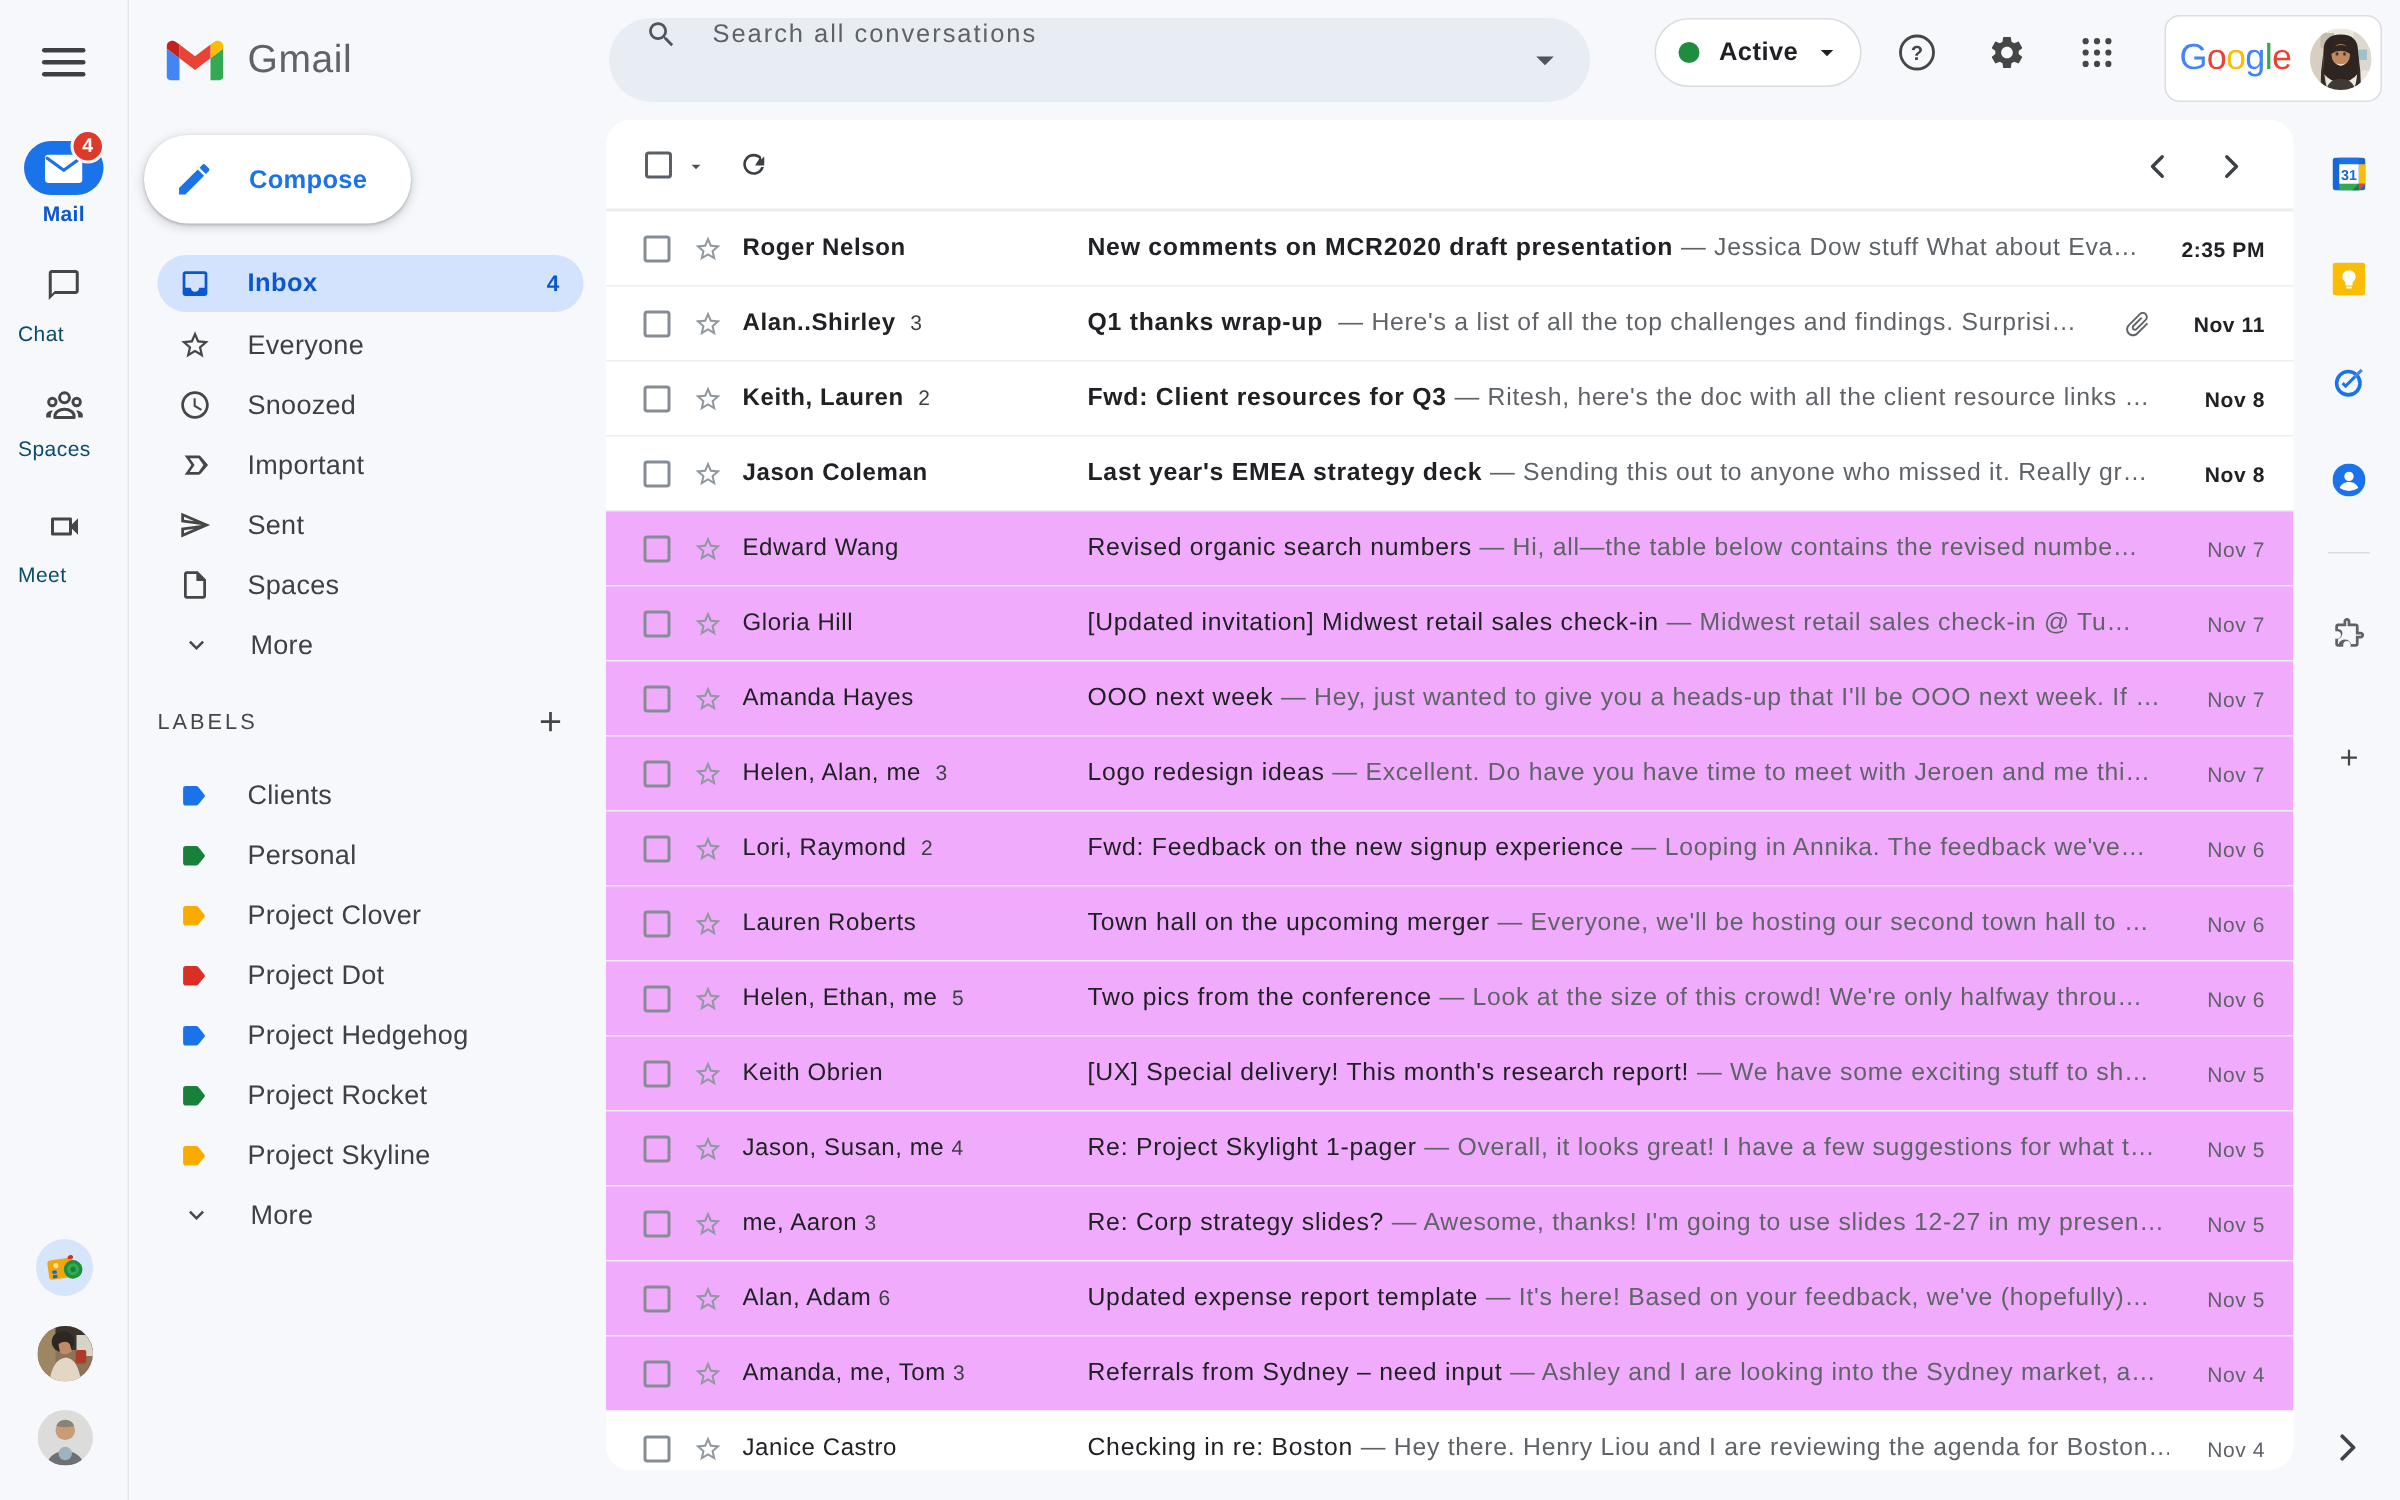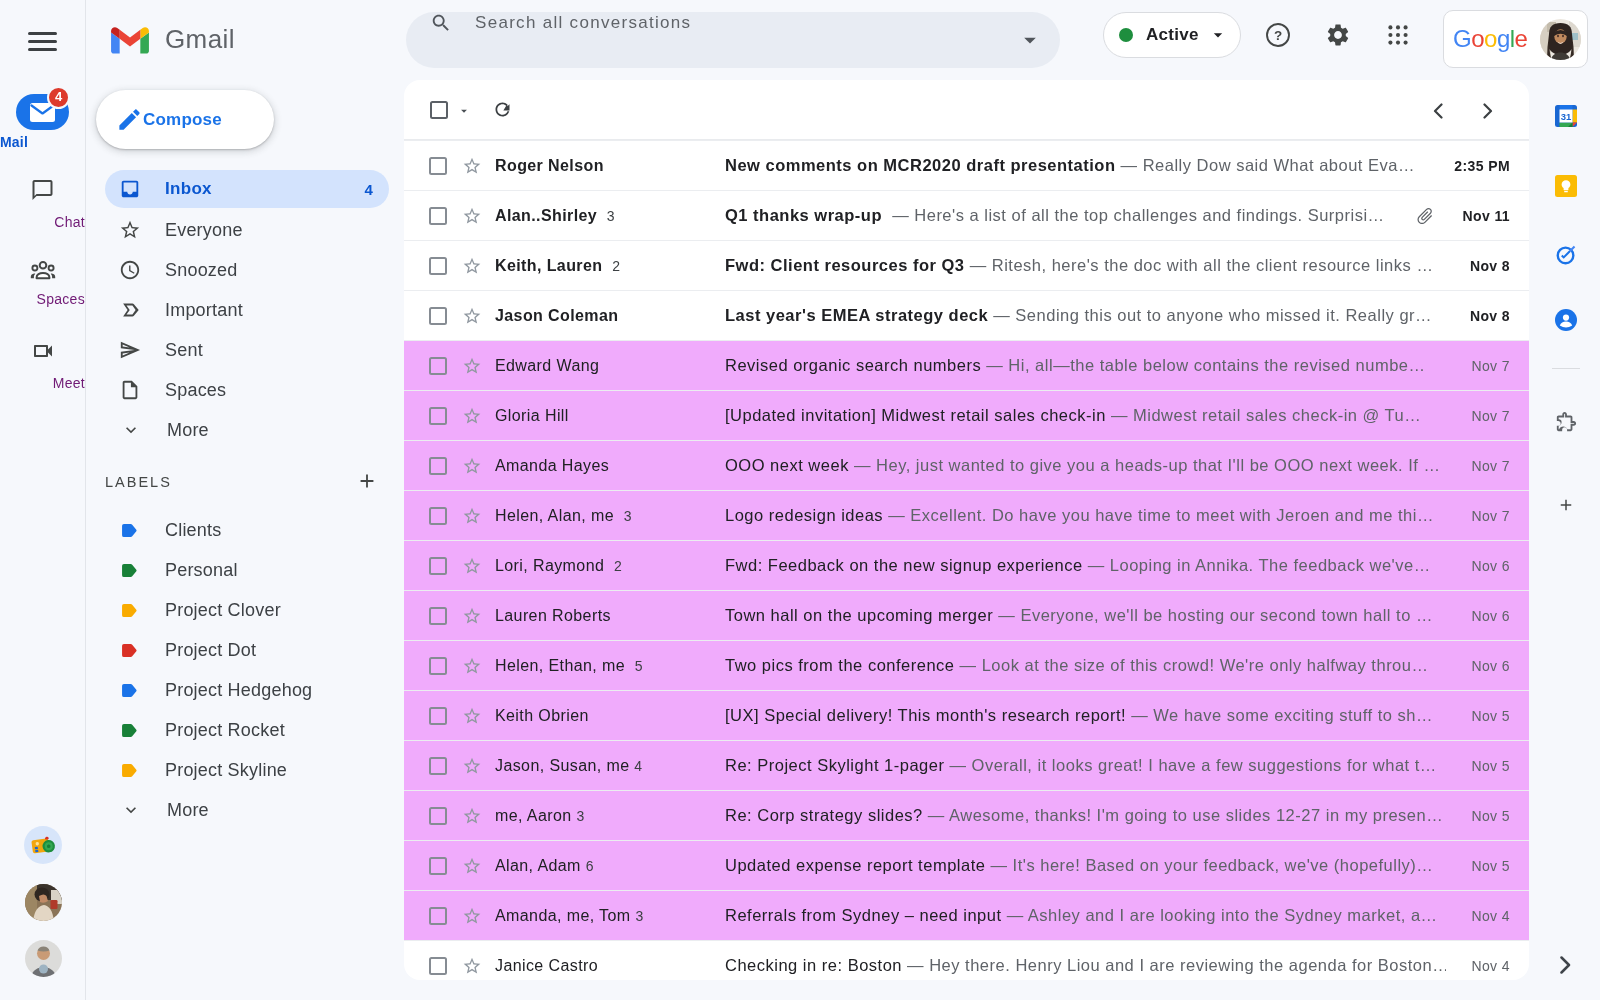--- a/index.html
+++ b/index.html
@@ -3,28 +3,28 @@
 <meta charset="utf-8">
 <style>
 *{margin:0;padding:0;box-sizing:border-box}
 html,body{width:1600px;height:1000px;overflow:hidden}
 body{background:#f6f8fc;font-family:"Liberation Sans",sans-serif;position:relative;color:#202124}
 .abs{position:absolute}
 
 #railline{left:85px;top:0;width:1px;height:1000px;background:#e2e5ea}
 #hamb div{width:29px;height:2.6px;background:#3c4043;border-radius:2px;margin-bottom:5.4px}
 #hamb{left:28px;top:32px}
-.railitem{left:0;width:85px;text-align:right;font-size:14px;color:#701a75;letter-spacing:.3px}
+.railitem{left:12px;width:85px;text-align:left;font-size:14px;color:#0c4a6e;letter-spacing:.3px}
 .railitem .lbl{display:block;margin-top:4px}
 #mailpill{left:16px;top:94px;width:53px;height:36px;background:#1a73e8;border-radius:18px}
 #mailbadge{left:47px;top:86px;width:23px;height:23px;background:#dd3a2c;border:2.5px solid #f6f8fc;border-radius:50%;color:#fff;font-size:13px;font-weight:700;text-align:center;line-height:18px}
-#maillbl{left:0;top:134px;width:85px;text-align:left;font-size:14px;font-weight:700;color:#0b57d0;letter-spacing:.2px}
+#maillbl{left:0;top:134px;width:85px;text-align:center;font-size:14px;font-weight:700;color:#0b57d0;letter-spacing:.2px}
 
 #compose{left:96px;top:90px;width:178px;height:59px;background:#fff;border-radius:30px;box-shadow:0 1px 2px rgba(60,64,67,.3),0 2px 6px 2px rgba(60,64,67,.15);display:flex;align-items:center}
-#compose span{color:#1a73e8;font-size:17px;font-weight:600;letter-spacing:.2px}
+#compose span{color:#1a73e8;font-size:17px;font-weight:600;margin-left:23px;letter-spacing:.2px}
 .navrow{left:86px;width:318px;height:40px;display:flex;align-items:center;font-size:18px;color:#3d4145;letter-spacing:.2px}
 .navrow .ic{width:22px;height:22px;margin-left:33px;margin-right:24px;flex:none}
 #inboxpill{left:105px;top:170px;width:284px;height:38px;background:#d3e3fd;border-radius:19px}
 #inboxrow{top:169px}
 #inboxrow .txt{color:#0b57d0;font-weight:600;font-size:17px;letter-spacing:.3px}
 #inboxrow .cnt{position:absolute;right:31px;color:#0b57d0;font-weight:700;font-size:15px}
 #labelshdr{left:105px;top:474px;font-size:14.5px;color:#444746;letter-spacing:2px;font-weight:400}
 #labelplus{left:356px;top:470px}
 
 #gmlogo{left:111px;top:25px}
@@ -327,21 +327,21 @@
 <svg style="position:absolute;left:1079px;top:23px" width="10" height="16" viewBox="0 0 10 16">
         <path d="M1.5 1.5 L8 8 L1.5 14.5" fill="none" stroke="#3c4043" stroke-width="2.2" stroke-linecap="round" stroke-linejoin="round"></path>
       </svg>
 </div>
 <div class="row un">
       <div class="cb"></div>
       <svg class="st" viewBox="0 0 24 24">
         <path d="M22 9.24l-7.19-.62L12 2 9.19 8.63 2 9.24l5.46 4.73L5.82 21 12 17.27 18.18 21l-1.63-7.03L22 9.24zM12 15.4l-3.76 2.27 1-4.28-3.32-2.88 4.38-.38L12 6.1l1.71 4.04 4.38.38-3.32 2.88 1 4.28L12 15.4z" fill="#9098a0"></path>
       </svg>
       <div class="sn">Roger Nelson</div>
-      <div class="sb"><span class="s1">New comments on MCR2020 draft presentation</span><span class="g"> — Really Dow said What about Eva…</span></div>
+      <div class="sb"><span class="s1">New comments on MCR2020 draft presentation</span><span class="g"> — Jessica Dow stuff What about Eva…</span></div>
       <div class="dt">2:35 PM</div>
     </div>
 <div class="row un">
       <div class="cb"></div>
       <svg class="st" viewBox="0 0 24 24">
         <path d="M22 9.24l-7.19-.62L12 2 9.19 8.63 2 9.24l5.46 4.73L5.82 21 12 17.27 18.18 21l-1.63-7.03L22 9.24zM12 15.4l-3.76 2.27 1-4.28-3.32-2.88 4.38-.38L12 6.1l1.71 4.04 4.38.38-3.32 2.88 1 4.28L12 15.4z" fill="#9098a0"></path>
       </svg>
       <div class="sn">Alan..Shirley&nbsp; <span class="c">3</span></div>
       <div class="sb"><span class="s1">Q1 thanks wrap-up</span><span class="g"> &nbsp;— Here's a list of all the top challenges and findings. Surprisi…</span></div>
       <svg class="clip" viewBox="0 0 24 24">

